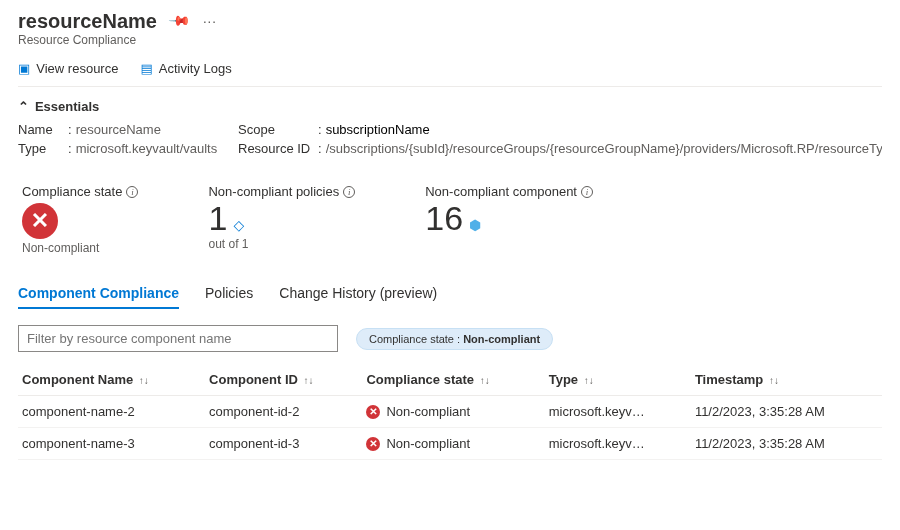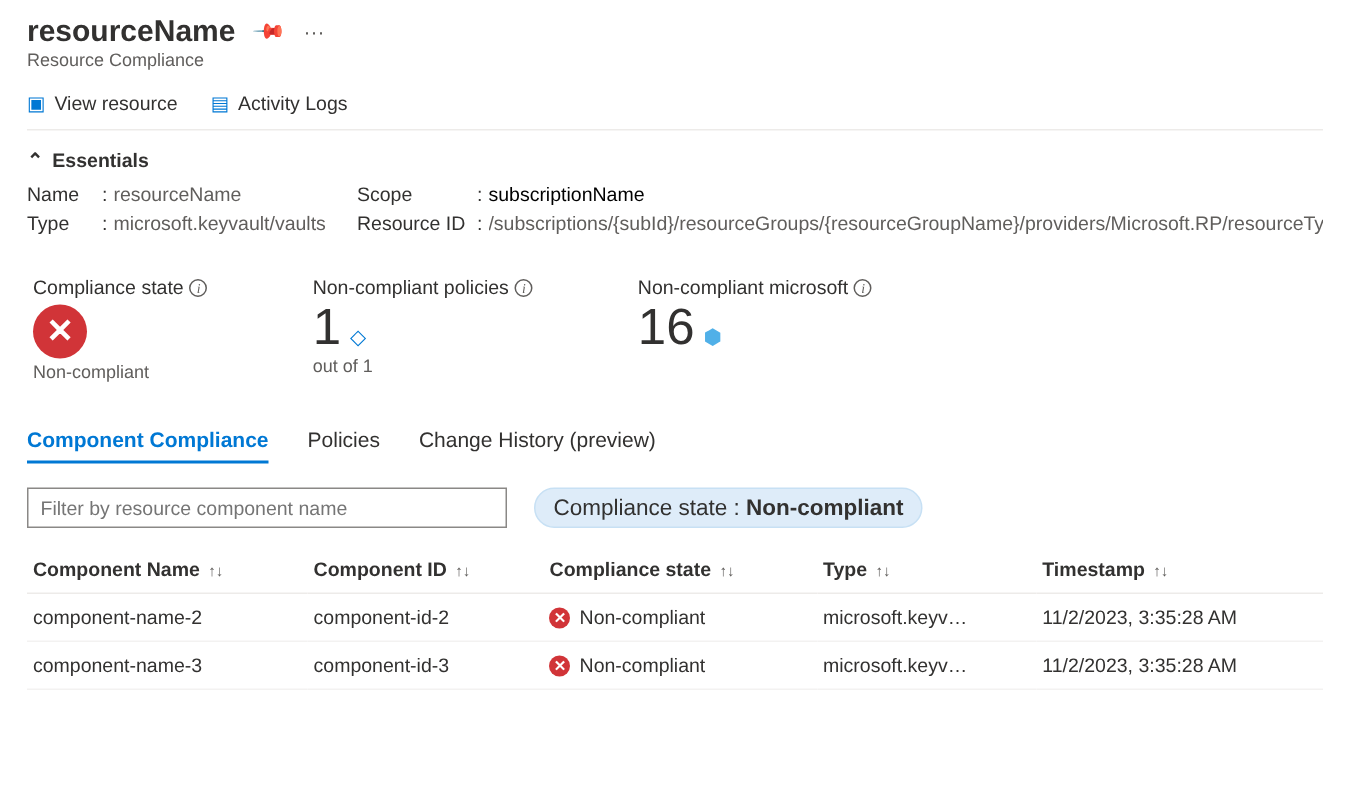--- a/index.html
+++ b/index.html
@@ -40,21 +40,21 @@
   .tabs { display:flex; gap:26px; margin-top: 30px; border-bottom:0; }
   .tab { font-size:14px; padding-bottom:6px; cursor:pointer; color:#323130;}
   .tab.active { color:#0078d4; font-weight:600; border-bottom:2px solid #0078d4;}
   .filter-row { display:flex; gap:18px; align-items:center; margin-top:16px; margin-bottom:12px;}
   .filter-input {
     width: 320px; padding:5px 8px; font-size:13px; color:#605e5c;
     border:1px solid #8a8886; 
   }
   .pill {
     background:#deecf9; border:1px solid #c7e0f4; border-radius:14px;
-    padding:4px 12px; font-size:15px; color:#323130;
+    padding:4px 12px; font-size:11px; color:#323130;
   }
   .pill b { font-weight:600; }
   table { border-collapse:collapse; width:100%; }
   th { text-align:left; font-size:13px; font-weight:600; padding:8px 10px 8px 4px; border-bottom:1px solid #edebe9;}
   td { font-size:13px; padding:8px 10px 8px 4px; border-bottom:1px solid #f3f2f1; color:#323130;}
   .sort-ic { color:#605e5c; font-size:10px; margin-left:2px;}
   .noncomp-cell { display:flex; align-items:center; gap:6px;}
   .mini-x {
     width:14px; height:14px; border-radius:50%; background:#d13438; color:#fff;
     display:inline-flex; align-items:center; justify-content:center; font-size:10px; font-weight:700;
@@ -131,21 +131,21 @@
     </div>
     <div class="stat-value-row">
       <span class="stat-value">1</span>
       <span class="stat-ic doc-ic">◇</span>
     </div>
     <div class="stat-sub">out of 1</div>
   </div>
 
   <div>
     <div class="stat-label">
-      <span>Non-compliant microsoft</span>
+      <span>Non-compliant component</span>
       <span class="info-ic">i</span>
     </div>
     <div class="stat-value-row">
       <span class="stat-value">16</span>
       <span class="stat-ic cube">⬢</span>
     </div>
   </div>
 </div>
 
 <div class="tabs">

